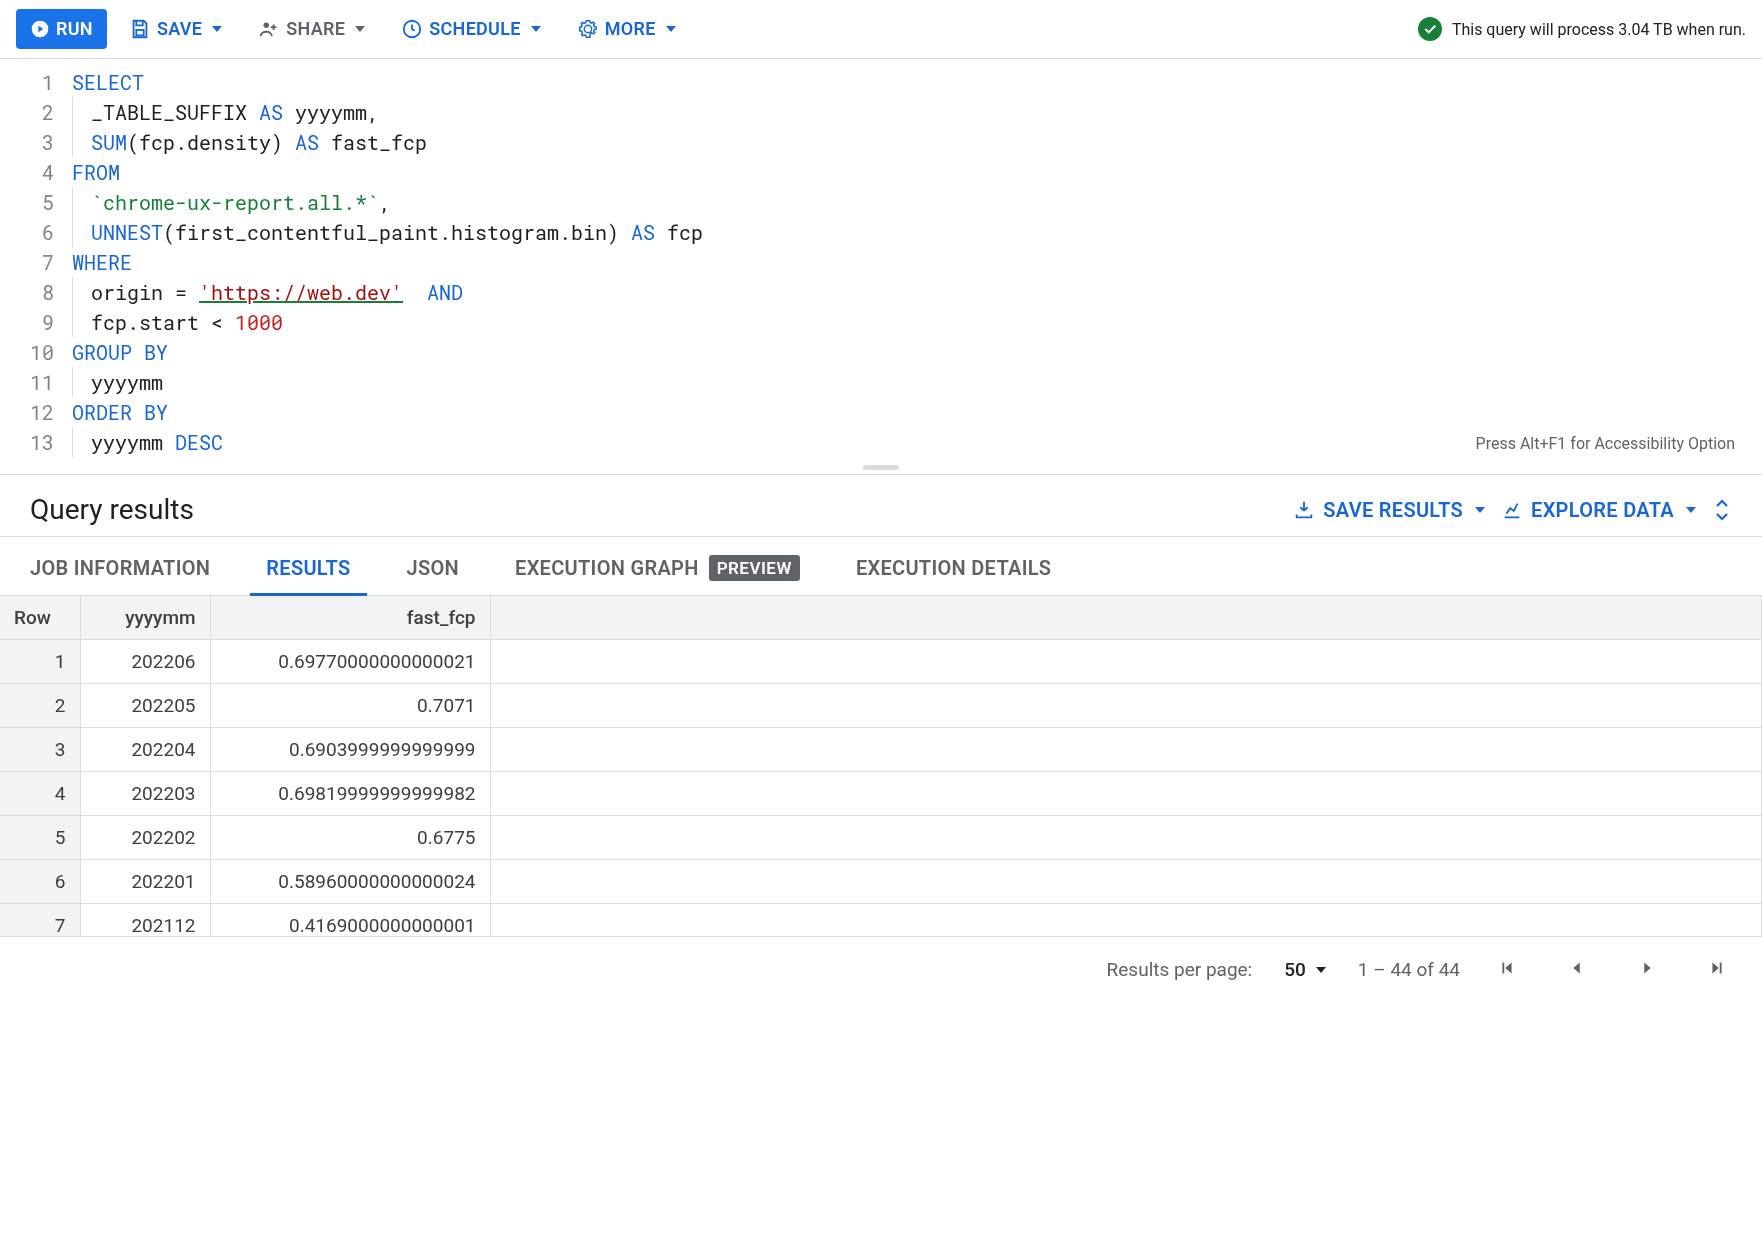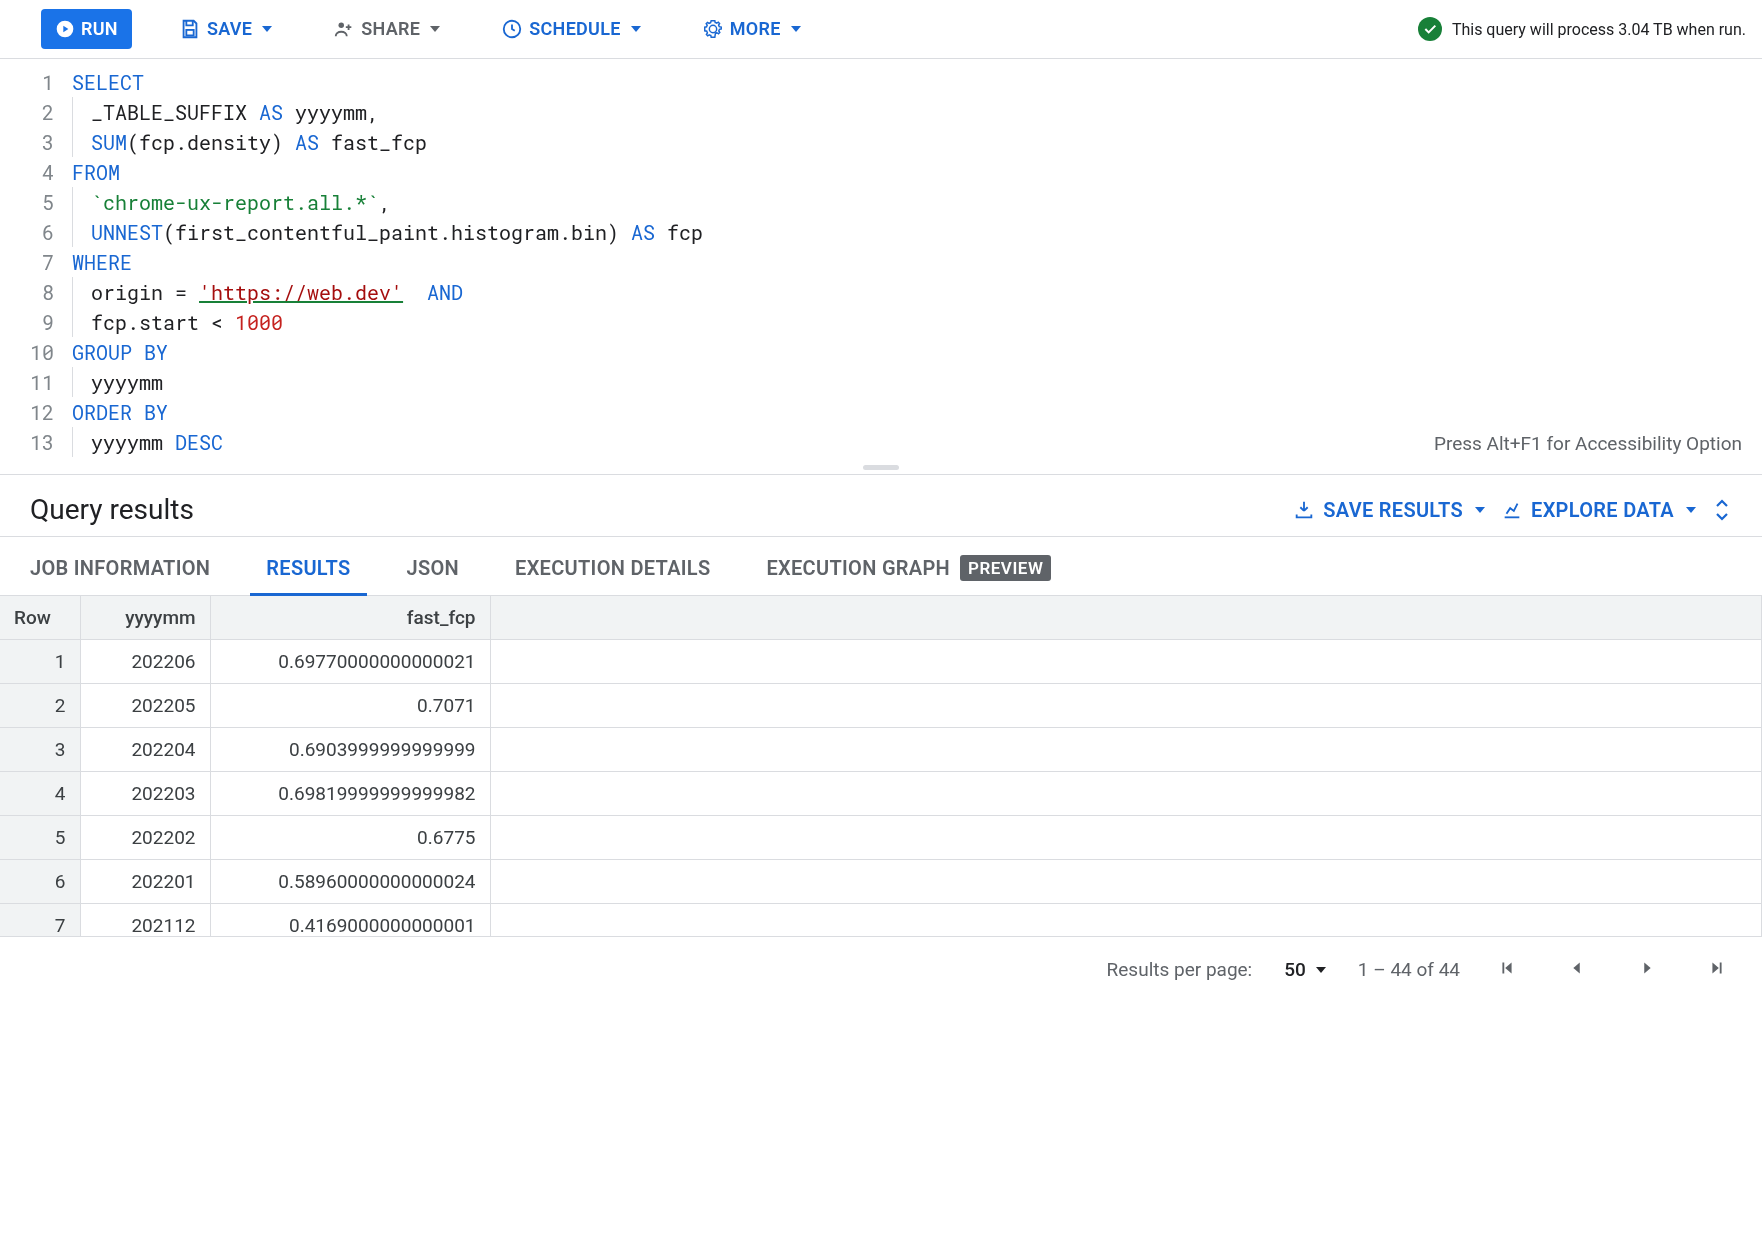--- a/index.html
+++ b/index.html
@@ -38,21 +38,20 @@
     display:inline-flex;
     align-items:center;
     gap:6px;
     border:none;
     background:transparent;
     font:600 18px/1 "Google Sans",Roboto,Arial,sans-serif;
     letter-spacing:.3px;
     padding:10px 14px;
     border-radius:4px;
     cursor:pointer;
-    margin-left:25px;
   }
   .btn.primary{
     background:var(--blue);
     color:#fff;
   }
   .btn.blue-text{color:var(--blue-text);}
   .btn.grey-text{color:var(--grey-text);}
   .icon{display:inline-flex;}
   .svgw{width:22px;height:22px;}
   .svgw.sm{width:20px;height:20px;}
@@ -83,21 +82,21 @@
   .code{white-space:pre;position:relative;}
   .indent-bar{
     color:transparent;display:inline-block;width:0;border-left:1px solid #dadce0;height:30px;vertical-align:top;margin-right:18px;
   }
   .kw{color:var(--code-blue);}
   .str{color:var(--code-str);}
   .num{color:var(--code-num);}
   .fn{color:var(--code-blue);}
   .url{color:#a50e0e;text-decoration:underline;text-decoration-color:#188038;}
   .editor-hint{
-    position:absolute;right:20px;bottom:2px;color:#5f6368;font-family:"Google Sans",Roboto,Arial,sans-serif;font-size:19px;
+    position:absolute;right:27px;bottom:2px;color:#5f6368;font-family:"Google Sans",Roboto,Arial,sans-serif;font-size:16px;
   }
   .grip{
     display:flex;justify-content:center;align-items:center;height:14px;border-bottom:1px solid var(--grey-border);
   }
   .grip-handle{width:36px;height:5px;border-radius:3px;background:#dadce0;}
 
   
   .results-hdr{
     display:flex;align-items:center;padding:18px 30px 10px 30px;gap:16px;border-bottom:1px solid var(--grey-border);
   }
@@ -315,26 +314,26 @@
   <div class="tab">
       <span>JOB INFORMATION</span>
     </div>
   <div class="tab active">
       <span>RESULTS</span>
     </div>
   <div class="tab">
       <span>JSON</span>
     </div>
   <div class="tab">
-      <span>EXECUTION DETAILS</span>
-    </div>
-  <div class="tab">
     <span>EXECUTION GRAPH</span>
     <span class="badge">PREVIEW</span>
   </div>
+  <div class="tab">
+      <span>EXECUTION DETAILS</span>
+    </div>
 </div>
 
 <div class="table-wrap">
 <table class="data">
   <thead>
     <tr>
       <th class="rownum">Row</th>
       <th class="num" style="width:130px">yyyymm</th>
       <th class="num" style="width:280px">fast_fcp</th>
       <th></th>

